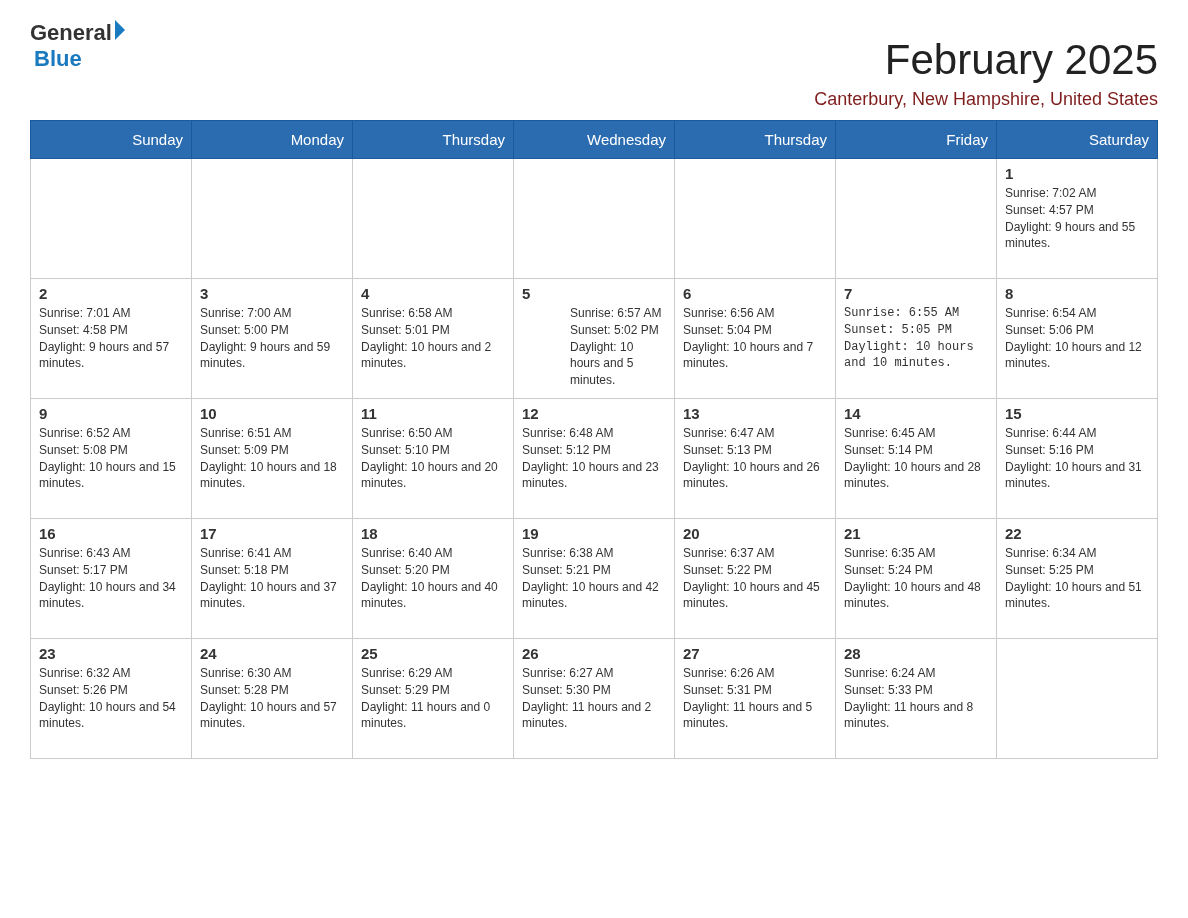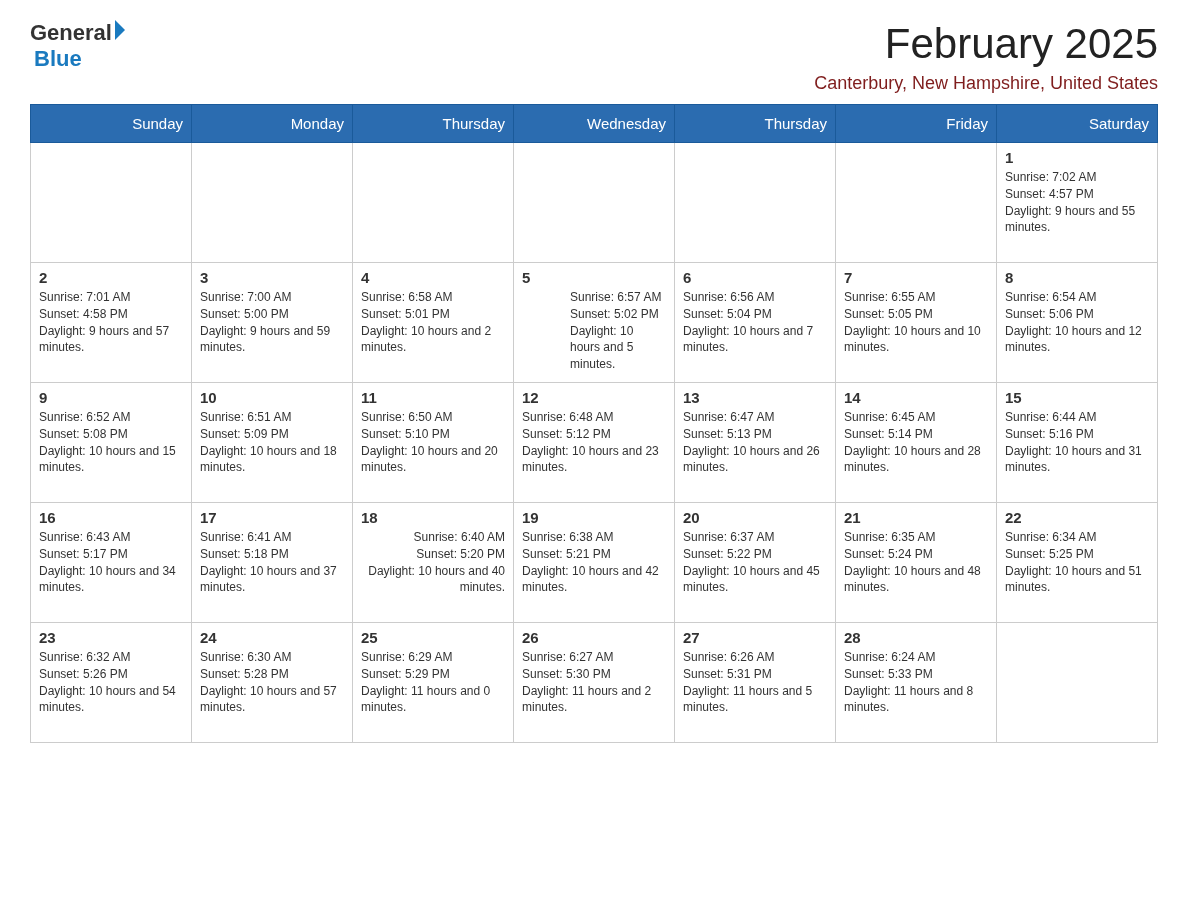--- a/index.html
+++ b/index.html
@@ -39,20 +39,21 @@
       display: inline-block;
     }
     .logo-blue {
       font-size: 22px;
       font-weight: bold;
       color: #1a7abf;
       margin-left: 4px;
     }
     .title-section {
       text-align: right;
+      margin-top: 16px;
     }
     .month-year {
       font-size: 42px;
       font-weight: normal;
       color: #222;
       margin-bottom: 5px;
     }
     .location {
       font-size: 18px;
       color: #7f1d1d;
@@ -166,21 +167,21 @@
 Daylight: 10 hours and 5 minutes.</div>
         </td>
         <td>
           <span class="day-number">6</span>
           <div class="day-info" style="white-space: pre-line;">Sunrise: 6:56 AM
 Sunset: 5:04 PM
 Daylight: 10 hours and 7 minutes.</div>
         </td>
         <td>
           <span class="day-number">7</span>
-          <div class="day-info" style="white-space: pre-line;">Sunrise: 6:55 AM
+          <div class="day-info" style="white-space: pre-line; font-family: Liberation Mono, monospace;">Sunrise: 6:55 AM
 Sunset: 5:05 PM
 Daylight: 10 hours and 10 minutes.</div>
         </td>
         <td>
           <span class="day-number">8</span>
           <div class="day-info" style="white-space: pre-line;">Sunrise: 6:54 AM
 Sunset: 5:06 PM
 Daylight: 10 hours and 12 minutes.</div>
         </td>
       </tr>
@@ -236,21 +237,21 @@
 Daylight: 10 hours and 34 minutes.</div>
         </td>
         <td>
           <span class="day-number">17</span>
           <div class="day-info" style="white-space: pre-line;">Sunrise: 6:41 AM
 Sunset: 5:18 PM
 Daylight: 10 hours and 37 minutes.</div>
         </td>
         <td>
           <span class="day-number">18</span>
-          <div class="day-info" style="white-space: pre-line; text-align: right;">Sunrise: 6:40 AM
+          <div class="day-info" style="white-space: pre-line;">Sunrise: 6:40 AM
 Sunset: 5:20 PM
 Daylight: 10 hours and 40 minutes.</div>
         </td>
         <td>
           <span class="day-number">19</span>
           <div class="day-info" style="white-space: pre-line;">Sunrise: 6:38 AM
 Sunset: 5:21 PM
 Daylight: 10 hours and 42 minutes.</div>
         </td>
         <td>

